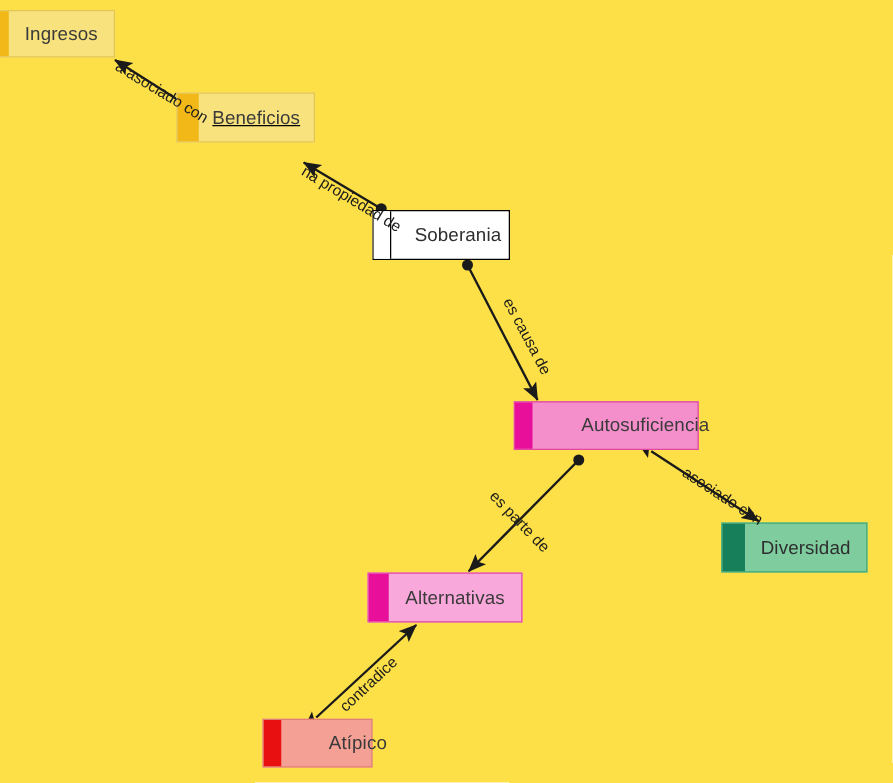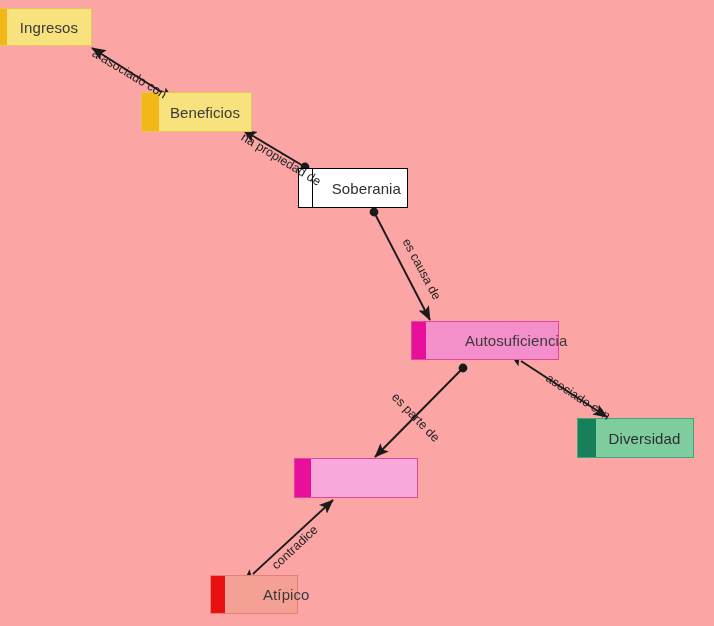--- a/index.html
+++ b/index.html
@@ -7,21 +7,21 @@
     padding: 0;
     background: #ffffff;
   }
   body {
     font-family: "Liberation Sans", sans-serif;
   }
   #canvas {
     position: relative;
     width: 714px;
     height: 626px;
-    background: #fca5a5;
+    background: #fde047;
     overflow: hidden;
   }
   #edges {
     position: absolute;
     left: 0;
     top: 0;
     width: 714px;
     height: 626px;
   }
   .node {
@@ -83,38 +83,39 @@
         <circle cx="463" cy="368" r="4.4" fill="#1a1a1a"></circle>
         <line x1="253" y1="574" x2="333" y2="500" stroke="#1a1a1a" stroke-width="1.9" marker-end="url(#arrowEnd)" marker-start="url(#arrowStart)"></line>
       </g>
   </svg>
 
   <div id="node-layer">
       <div class="node" style="left: -8px; top: 8px; width: 100px; height: 38px; background: rgb(247, 226, 126); border-color: rgb(227, 198, 89);">
         <div class="node-accent" style="width: 14px; background: rgb(242, 184, 24);"></div>
         <div class="node-label" style="color: rgb(58, 58, 58);">Ingresos</div>
       </div>
-      <div class="node" style="left: 141px; top: 92px; width: 111px; height: 40px; background: rgb(247, 226, 126); border-color: rgb(227, 198, 89);">
+      <div class="node" style="left: 141px; top: 74px; width: 111px; height: 40px; background: rgb(247, 226, 126); border-color: rgb(227, 198, 89); text-decoration: underline;">
         <div class="node-accent" style="width: 17px; background: rgb(242, 184, 24);"></div>
         <div class="node-label" style="color: rgb(58, 58, 58);">Beneficios</div>
       </div>
       <div class="node plain" style="left: 298px; top: 168px; width: 110px; height: 40px; background: rgb(255, 255, 255); border-color: rgb(0, 0, 0);">
         <div class="node-accent" style="width: 14px; background: rgb(255, 255, 255); border-right: 1px solid rgb(0, 0, 0);"></div>
         <div class="node-label" style="color: rgb(46, 46, 46); text-align: right;">Soberania</div>
       </div>
       <div class="node" style="left: 411px; top: 321px; width: 148px; height: 39px; background: rgb(244, 143, 203); border-color: rgb(226, 71, 159); gap: 33px;">
         <div class="node-accent" style="width: 14px; background: rgb(232, 16, 155);"></div>
         <div class="node-label" style="color: rgb(58, 58, 58);">Autosuficiencia</div>
       </div>
       <div class="node" style="left: 577px; top: 418px; width: 117px; height: 40px; background: rgb(127, 205, 159); border-color: rgb(63, 168, 120);">
         <div class="node-accent" style="width: 18px; background: rgb(23, 127, 90);"></div>
         <div class="node-label" style="color: rgb(46, 46, 46);">Diversidad</div>
       </div>
       <div class="node" style="left: 294px; top: 458px; width: 124px; height: 40px; background: rgb(249, 168, 220); border-color: rgb(226, 71, 159);">
         <div class="node-accent" style="width: 16px; background: rgb(232, 16, 155);"></div>
+        <div class="node-label" style="color: rgb(58, 58, 58);">Alternativas</div>
       </div>
       <div class="node" style="left: 210px; top: 575px; width: 88px; height: 39px; background: rgb(244, 160, 148); border-color: rgb(226, 128, 118); gap: 32px;">
         <div class="node-accent" style="width: 14px; background: rgb(232, 16, 16);"></div>
         <div class="node-label" style="color: rgb(58, 58, 58);">Atípico</div>
       </div>
     </div>
   <div id="label-layer">
       <div class="edge-label" style="left: 97px; top: 46px; transform: rotate(31deg);">á asociado con</div>
       <div class="edge-label" style="left: 246px; top: 130px; transform: rotate(31deg);">na propiedad de</div>
       <div class="edge-label" style="left: 412px; top: 236px; transform: rotate(62deg);">es causa de</div>

